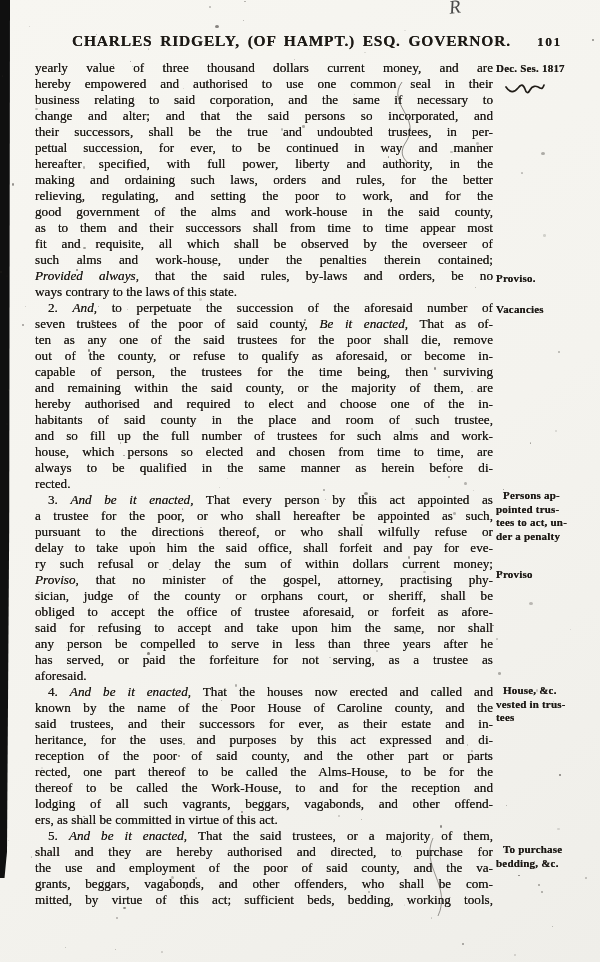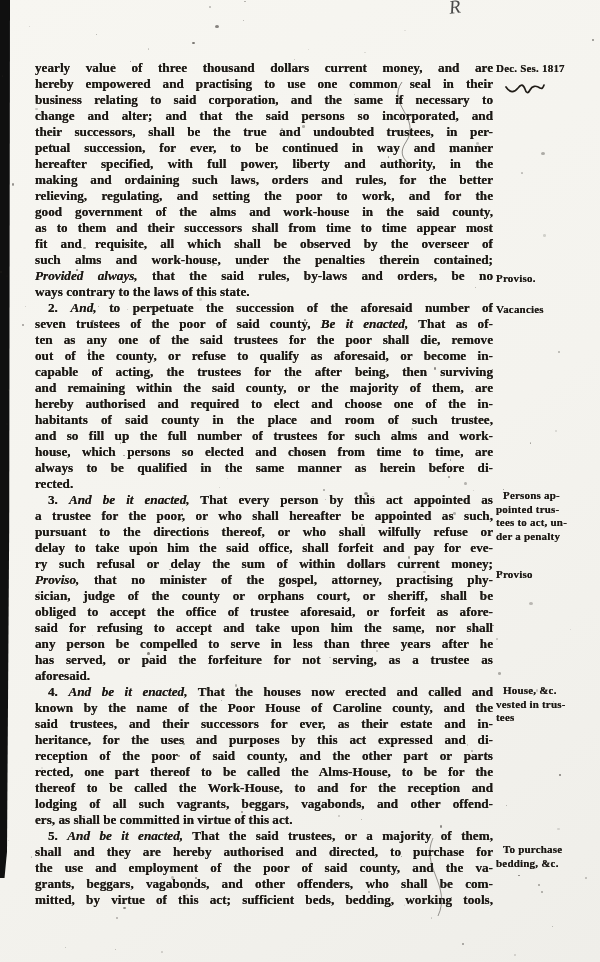--- a/index.html
+++ b/index.html
@@ -20,21 +20,21 @@
     text-shadow:0 0 .5px rgba(25,20,15,.8);
   }
   .page-number{
     position:absolute;left:537px;top:2px;font-weight:bold;font-size:13.5px;
     letter-spacing:1.5px;text-shadow:0 0 .5px rgba(25,20,15,.8);
   }
   .handwritten-mark{
     position:absolute;left:449px;top:-4px;font-size:19px;font-style:italic;
     transform:rotate(-7deg);color:#2b2b2b;opacity:.85;
   }
-  .body-col{position:absolute;left:35px;top:60px;width:458px;font-weight:bold;}
+  .body-col{position:absolute;left:35px;top:60px;width:458px;}
   .bline{
     font-size:13.2px;line-height:16px;height:16px;overflow:visible;
     text-align:justify;text-align-last:justify;white-space:normal;
     text-shadow:0 0 .55px rgba(25,20,15,.85);
   }
   .bline.lastline{text-align-last:left;}
   .bline.indent{text-indent:13px;}
   .margin-col{position:absolute;left:0;top:0;width:600px;height:962px;pointer-events:none;}
   .margin-note{
     position:absolute;left:496px;width:102px;font-size:11px;line-height:13.5px;
@@ -45,47 +45,51 @@
   .artifacts,.noise-layer{position:absolute;left:0;top:0;width:600px;height:962px;pointer-events:none;}
   .speck{position:absolute;background:#26221d;border-radius:50%;}
 </style>
 </head>
 <body>
 
 <div class="page">
 
   <div class="edge-band"></div>
 
+  <div class="header">
+    <span class="header-title">CHARLES RIDGELY, (OF HAMPT.) ESQ. GOVERNOR.</span>
+    <span class="page-number">101</span>
+  </div>
 
   <span class="handwritten-mark">R</span>
 
   <div class="body-col">
       <div>
         <div class="bline">yearly value of three thousand dollars current money, and are</div>
-        <div class="bline">hereby empowered and practising to use one common seal in their</div>
+        <div class="bline">hereby empowered and authorised to use one common seal in their</div>
         <div class="bline">business relating to said corporation, and the same if necessary to</div>
         <div class="bline">change and alter; and that the said persons so incorporated, and</div>
         <div class="bline">their successors, shall be the true and undoubted trustees, in per-</div>
         <div class="bline">petual succession, for ever, to be continued in way and manner</div>
         <div class="bline">hereafter specified, with full power, liberty and authority, in the</div>
         <div class="bline">making and ordaining such laws, orders and rules, for the better</div>
         <div class="bline">relieving, regulating, and setting the poor to work, and for the</div>
         <div class="bline">good government of the alms and work-house in the said county,</div>
         <div class="bline">as to them and their successors shall from time to time appear most</div>
         <div class="bline">fit and requisite, all which shall be observed by the overseer of</div>
         <div class="bline">such alms and work-house, under the penalties therein contained;</div>
         <div class="bline"><i>Provided always,</i> that the said rules, by-laws and orders, be no</div>
         <div class="bline lastline">ways contrary to the laws of this state.</div>
       </div>
       <div>
         <div class="bline indent">2. <i>And,</i> to perpetuate the succession of the aforesaid number of</div>
         <div class="bline">seven trustees of the poor of said county, <i>Be it enacted,</i> That as of-</div>
         <div class="bline">ten as any one of the said trustees for the poor shall die, remove</div>
         <div class="bline">out of the county, or refuse to qualify as aforesaid, or become in-</div>
-        <div class="bline">capable of acting, the trustees for the after being, then surviving</div>
+        <div class="bline">capable of person, the trustees for the time being, then surviving</div>
         <div class="bline">and remaining within the said county, or the majority of them, are</div>
         <div class="bline">hereby authorised and required to elect and choose one of the in-</div>
         <div class="bline">habitants of said county in the place and room of such trustee,</div>
         <div class="bline">and so fill up the full number of trustees for such alms and work-</div>
         <div class="bline">house, which persons so elected and chosen from time to time, are</div>
         <div class="bline">always to be qualified in the same manner as herein before di-</div>
         <div class="bline lastline">rected.</div>
       </div>
       <div>
         <div class="bline indent">3. <i>And be it enacted,</i> That every person by this act appointed as</div>

